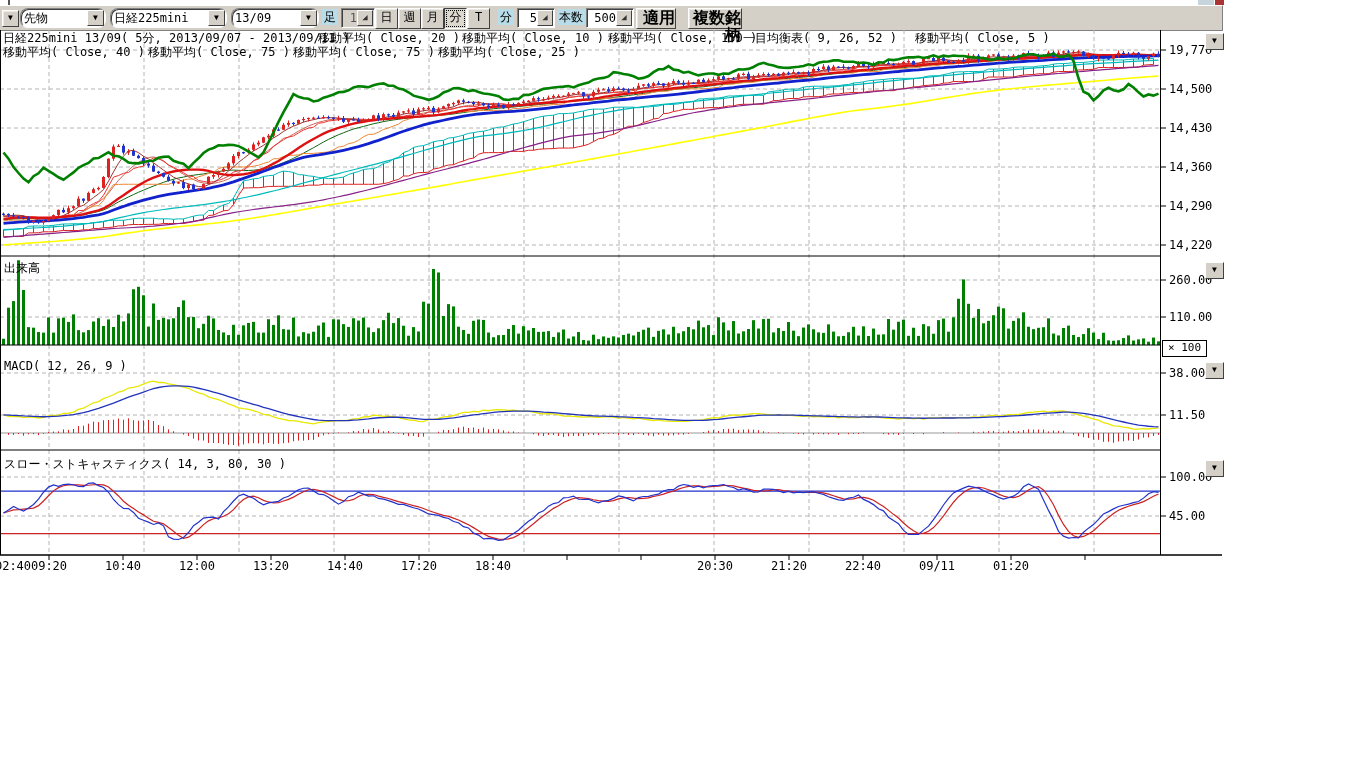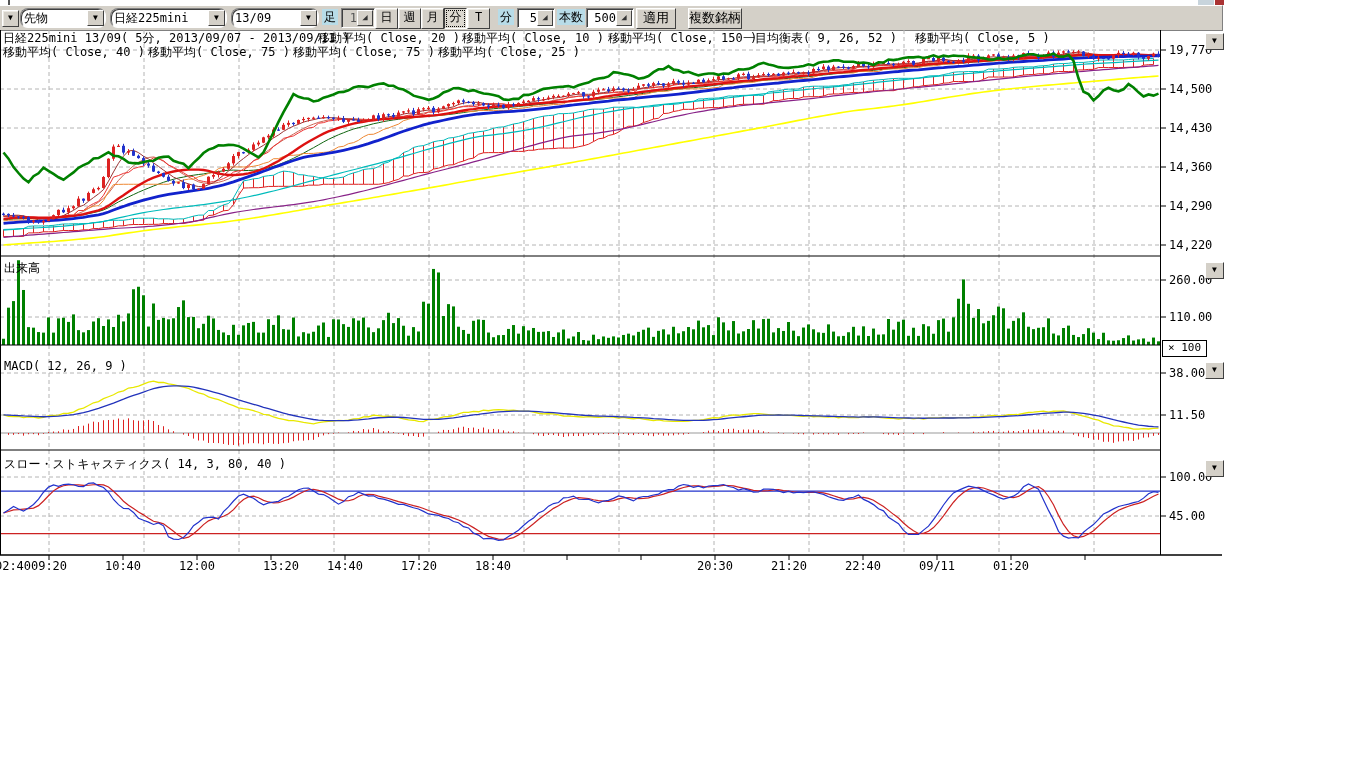--- a/index.html
+++ b/index.html
@@ -21,21 +21,21 @@
   .combo .val{position:absolute;left:3px;top:1px;font-size:12px;white-space:nowrap;}
   .combo .arrow{position:absolute;right:1px;top:1px;width:15px;height:14px;background:#d4d0c8;
                 border:1px solid;border-color:#fff #404040 #404040 #fff;font-size:8px;line-height:13px;text-align:center;}
   .cyanlbl{background:#b8dce8;padding:0 2px;height:16px;}
   .spin{height:18px;}
   .spin .num{position:absolute;right:17px;top:1px;font-size:12px;}
   .spin .grip{position:absolute;right:1px;top:1px;width:14px;height:14px;background:#d4d0c8;
               border:1px solid;border-color:#fff #404040 #404040 #fff;font-size:9px;line-height:13px;text-align:center;color:#333;}
   .pbtn{width:21px;height:19px;text-align:center;font-size:12px;line-height:17px;}
   .pressed{background:#dcd8d0;border-color:#404040 #fff #fff #404040;box-shadow:none;outline:1px dotted #000;outline-offset:-3px;}
-  .cmdbtn{text-align:center;font-size:13px;line-height:17px;height:19px;}
+  .cmdbtn{text-align:right;font-size:16px;line-height:17px;height:19px;font-weight:bold;}
   
   #chart{position:absolute;left:0;top:30px;width:1366px;height:738px;}
   .lbl{position:absolute;font-size:12px;line-height:13px;white-space:pre;color:#000;}
   .axlbl{position:absolute;left:1169px;font-size:12px;white-space:pre;color:#000;}
   .tlbl{position:absolute;font-size:12px;white-space:pre;transform:translateX(-50%);}
   .panedd{position:absolute;left:1205px;width:17px;height:15px;background:#d4d0c8;
           border:1px solid;border-color:#fff #404040 #404040 #fff;font-size:8px;line-height:13px;text-align:center;}
   .multbox{position:absolute;left:1162px;top:310px;width:43px;height:15px;border:1px solid #000;background:#fff;
            font-size:11px;line-height:14px;text-align:center;}
 </style>
@@ -1210,38 +1210,38 @@
       <div class="lbl" style="left: 462px; top: 2px;">移動平均( Close, 10 )</div>
       <div class="lbl" style="left: 608px; top: 2px;">移動平均( Close, 150 )</div>
       <div class="lbl" style="left: 743px; top: 2px;">一目均衡表( 9, 26, 52 )</div>
       <div class="lbl" style="left: 915px; top: 2px;">移動平均( Close, 5 )</div>
       <div class="lbl" style="left: 3px; top: 16px;">移動平均( Close, 40 )</div>
       <div class="lbl" style="left: 148px; top: 16px;">移動平均( Close, 75 )</div>
       <div class="lbl" style="left: 293px; top: 16px;">移動平均( Close, 75 )</div>
       <div class="lbl" style="left: 438px; top: 16px;">移動平均( Close, 25 )</div>
       <div class="lbl" style="left: 4px; top: 232px;">出来高</div>
       <div class="lbl" style="left: 4px; top: 330px;">MACD( 12, 26, 9 )</div>
-      <div class="lbl" style="left: 4px; top: 428px;">スロー・ストキャスティクス( 14, 3, 80, 40 )</div>
+      <div class="lbl" style="left: 4px; top: 428px;">スロー・ストキャスティクス( 14, 3, 80, 30 )</div>
       <div class="axlbl" style="left: 1169px; top: 13px;">19,770</div>
       <div class="axlbl" style="left: 1169px; top: 52px;">14,500</div>
       <div class="axlbl" style="left: 1169px; top: 91px;">14,430</div>
       <div class="axlbl" style="left: 1169px; top: 130px;">14,360</div>
       <div class="axlbl" style="left: 1169px; top: 169px;">14,290</div>
       <div class="axlbl" style="left: 1169px; top: 208px;">14,220</div>
       <div class="axlbl" style="left: 1169px; top: 243px;">260.00</div>
       <div class="axlbl" style="left: 1169px; top: 280px;">110.00</div>
       <div class="axlbl" style="left: 1169px; top: 336px;">38.00</div>
       <div class="axlbl" style="left: 1169px; top: 378px;">11.50</div>
       <div class="axlbl" style="left: 1169px; top: 440px;">100.00</div>
       <div class="axlbl" style="left: 1169px; top: 479px;">45.00</div>
       <div class="tlbl" style="left: 13px; top: 529px;">02:40</div>
       <div class="tlbl" style="left: 49px; top: 529px;">09:20</div>
       <div class="tlbl" style="left: 123px; top: 529px;">10:40</div>
       <div class="tlbl" style="left: 197px; top: 529px;">12:00</div>
-      <div class="tlbl" style="left: 271px; top: 529px; margin-left: 10px;">13:20</div>
+      <div class="tlbl" style="left: 271px; top: 529px;">13:20</div>
       <div class="tlbl" style="left: 345px; top: 529px;">14:40</div>
       <div class="tlbl" style="left: 419px; top: 529px;">17:20</div>
       <div class="tlbl" style="left: 493px; top: 529px;">18:40</div>
       <div class="tlbl" style="left: 715px; top: 529px;">20:30</div>
       <div class="tlbl" style="left: 789px; top: 529px;">21:20</div>
       <div class="tlbl" style="left: 863px; top: 529px;">22:40</div>
       <div class="tlbl" style="left: 937px; top: 529px;">09/11</div>
       <div class="tlbl" style="left: 1011px; top: 529px;">01:20</div>
       <div class="panedd" style="left: 1205px; top: 3px;">▼</div>
       <div class="panedd" style="left: 1205px; top: 232px;">▼</div>

